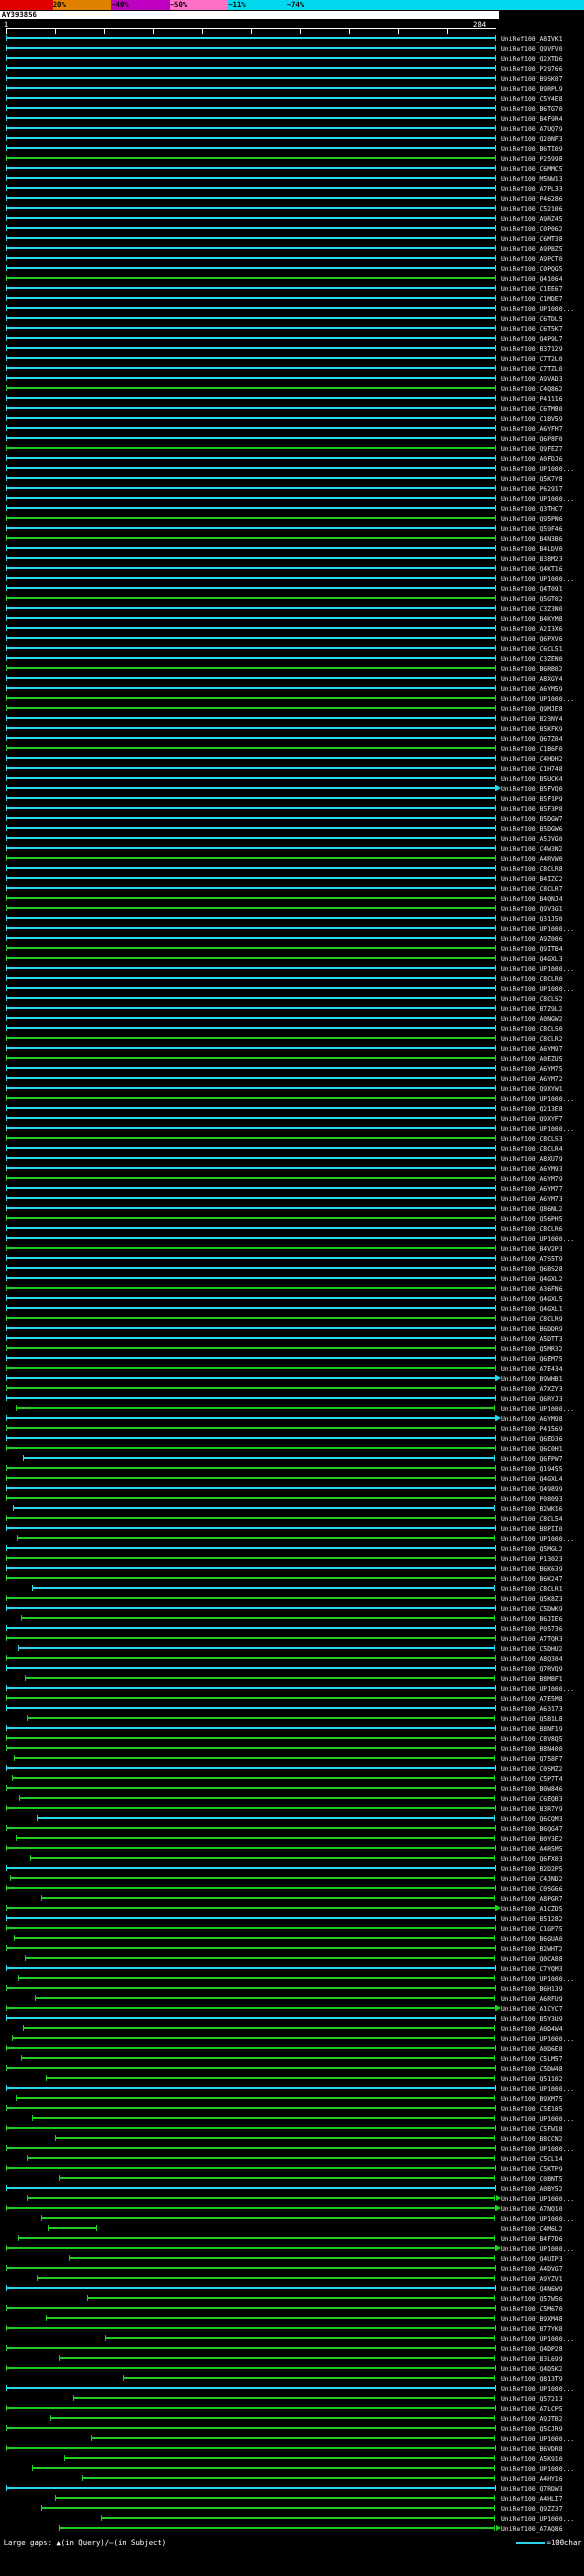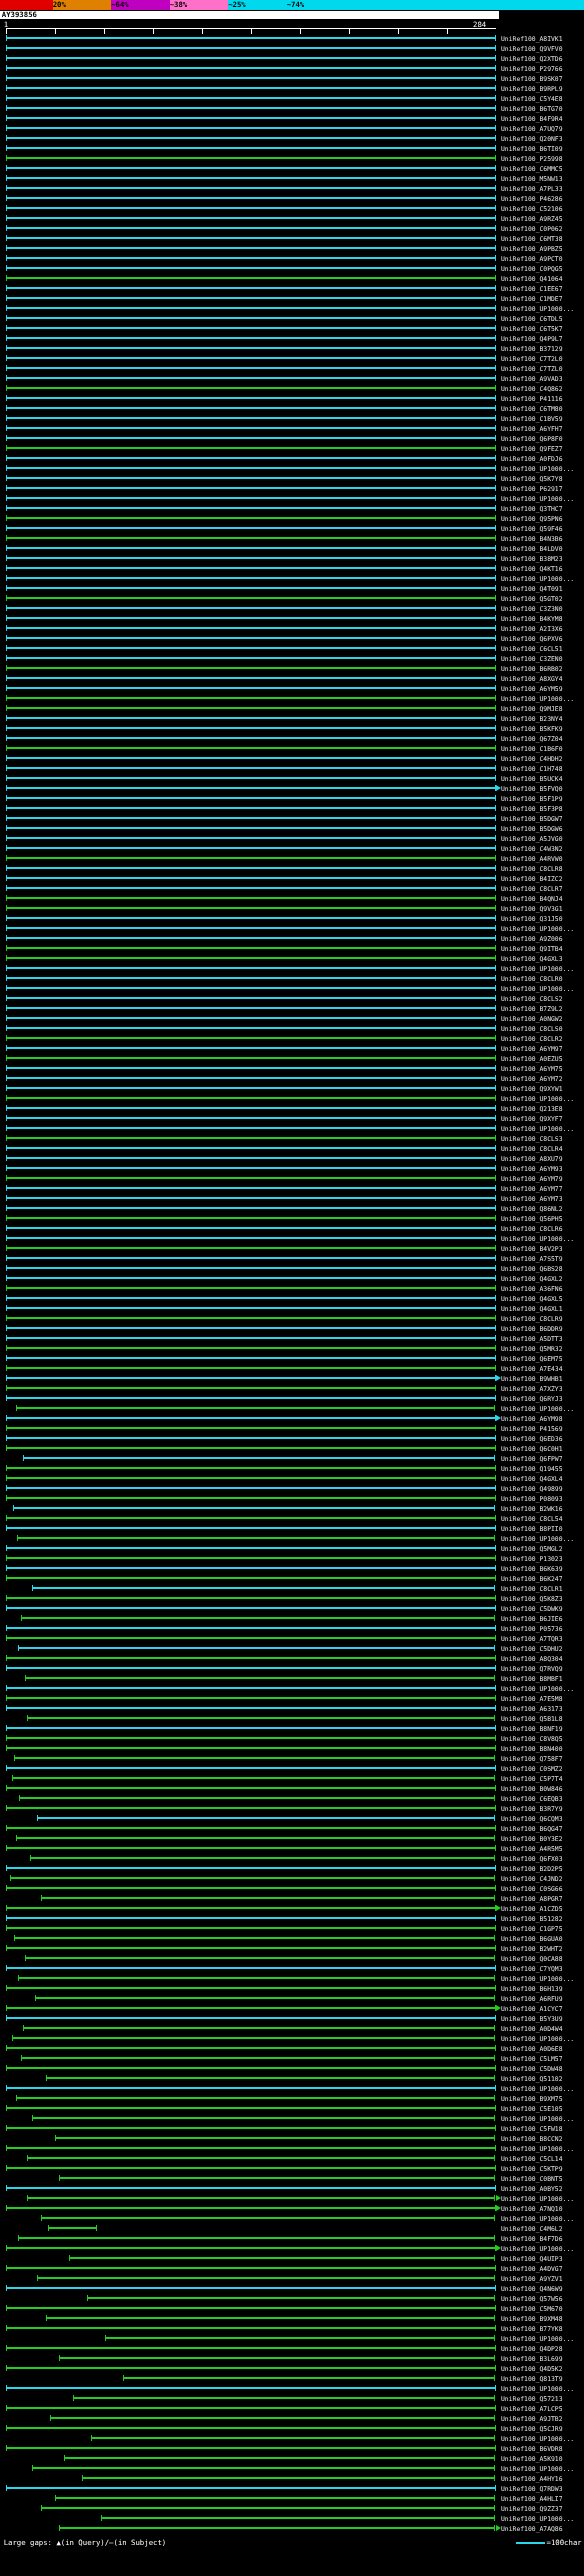--- a/index.html
+++ b/index.html
@@ -42,23 +42,23 @@
 </head>
 <body>
 
 <div class="scale">
     <div class="seg" style="width: 9%; background: rgb(224, 0, 0);"></div>
     <div class="seg" style="width: 10%; background: rgb(224, 128, 0);"></div>
     <div class="seg" style="width: 10%; background: rgb(192, 0, 192);"></div>
     <div class="seg" style="width: 10%; background: rgb(255, 112, 200);"></div>
     <div class="seg" style="width: 61%; background: rgb(0, 216, 238);"></div>
     <span class="seg-label" style="left: 9%;">20%</span>
-    <span class="seg-label" style="left: 19%;">~64%</span>
-    <span class="seg-label" style="left: 29%;">~38%</span>
-    <span class="seg-label" style="left: 39%;">~25%</span>
+    <span class="seg-label" style="left: 19%;">~40%</span>
+    <span class="seg-label" style="left: 29%;">~50%</span>
+    <span class="seg-label" style="left: 39%;">~11%</span>
     <span class="seg-label" style="left: 49%;">~74%</span>
   </div>
 
 <div class="query-row">
   <div class="query-bar"></div>
   <span class="query-name">AY393856</span>
 </div>
 
 <div class="axis">
   <span class="axis-min">1</span>

